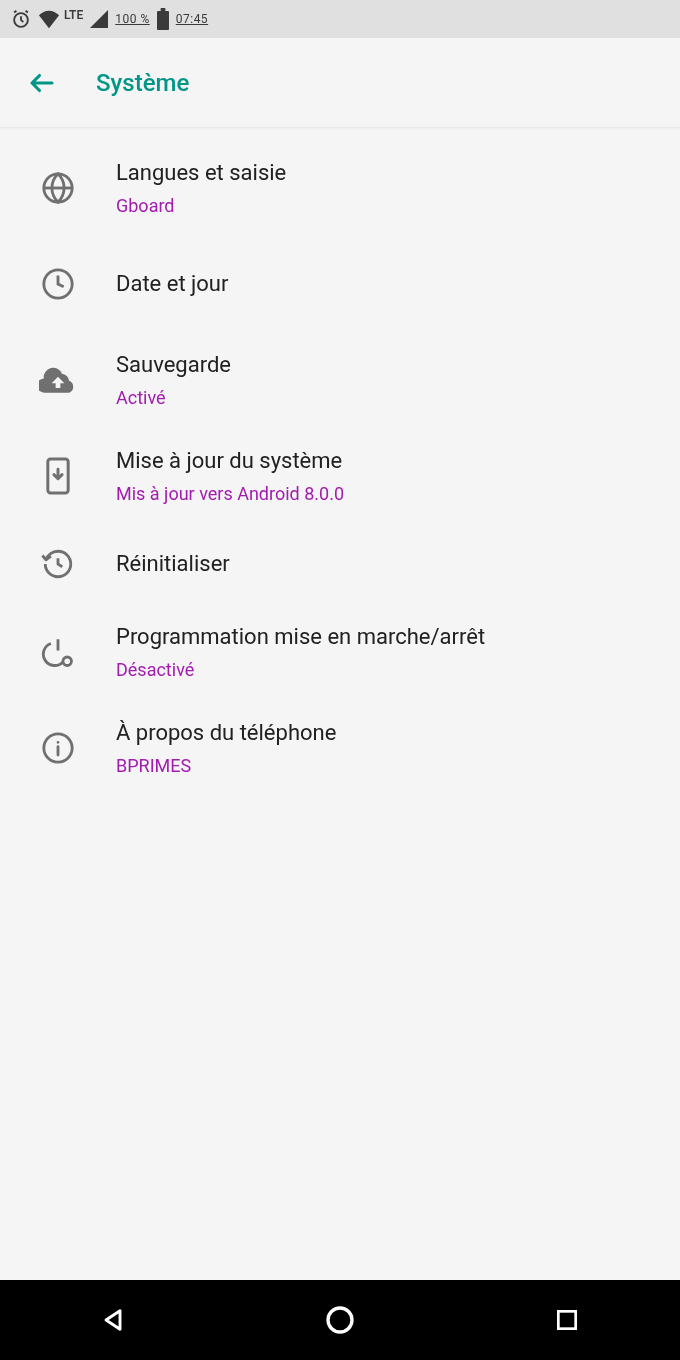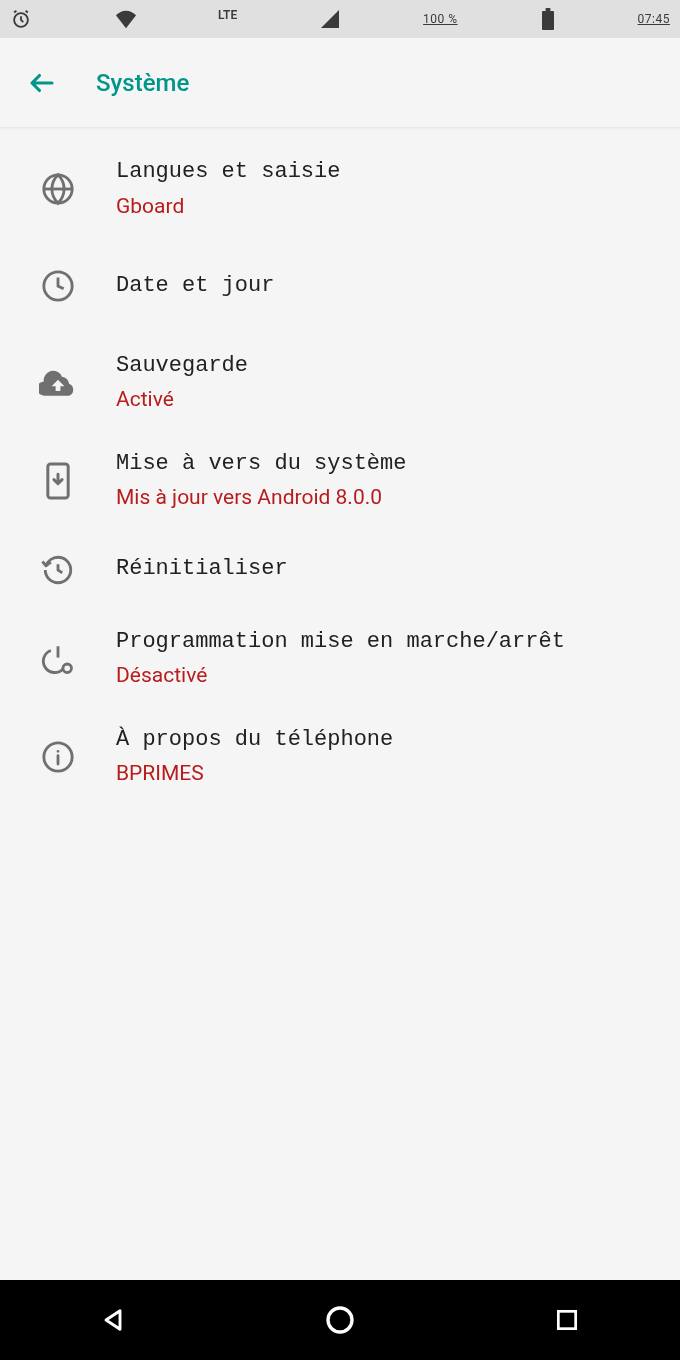--- a/index.html
+++ b/index.html
@@ -12,21 +12,21 @@
       height: 1360px;
       font-family: Roboto, "Helvetica Neue", Arial, sans-serif;
       background: #f5f5f5;
       overflow: hidden;
       position: relative;
     }
     .status-bar {
       height: 38px;
       background: #e0e0e0;
       display: flex;
-      justify-content: space-between;
+      justify-content: flex-start;
       align-items: center;
       padding: 0 10px;
       gap: 6px;
       color: #3a3a3a;
     }
     .status-bar .text {
       font-size: 12px;
       letter-spacing: 0.5px;
       text-decoration: underline;
     }
@@ -87,25 +87,24 @@
       flex: 1;
       display: flex;
       flex-direction: column;
       justify-content: center;
       gap: 6px;
     }
     .primary-text {
       font-size: 22px;
       color: #212121;
       line-height: 1.3;
-      font-family: Liberation Mono, monospace;
     }
     .secondary-text {
-      font-size: 21px;
-      color: #b91c1c;
+      font-size: 18px;
+      color: #a21caf;
       line-height: 1.3;
     }
     .nav-bar {
       position: absolute;
       bottom: 0;
       left: 0;
       right: 0;
       height: 80px;
       background: #000;
       display: flex;
@@ -203,21 +202,21 @@
   </div>
 
   <div class="list-item">
     <div class="icon-slot">
       <svg width="26" height="38" viewBox="0 0 18 28" fill="none" stroke="#707070" stroke-width="2.2">
         <rect x="1.5" y="1.5" width="15" height="25" rx="2"></rect>
         <path d="M9 9v7m-3-3l3 3 3-3" stroke-linecap="round" stroke-linejoin="round"></path>
       </svg>
     </div>
     <div class="text-col">
-      <div class="primary-text">Mise à vers du système</div>
+      <div class="primary-text">Mise à jour du système</div>
       <div class="secondary-text">Mis à jour vers Android 8.0.0</div>
     </div>
   </div>
 
   <div class="list-item single-line">
     <div class="icon-slot">
       <svg width="34" height="34" viewBox="0 0 24 24" fill="none" stroke="#707070" stroke-width="2">
         <path d="M3 12a9 9 0 109-9 9 9 0 00-8.5 6"></path>
           <path d="M1 6l2.5 3L7 6.5" stroke-linejoin="round"></path>
           <path d="M12 8v4l3 2"></path>

